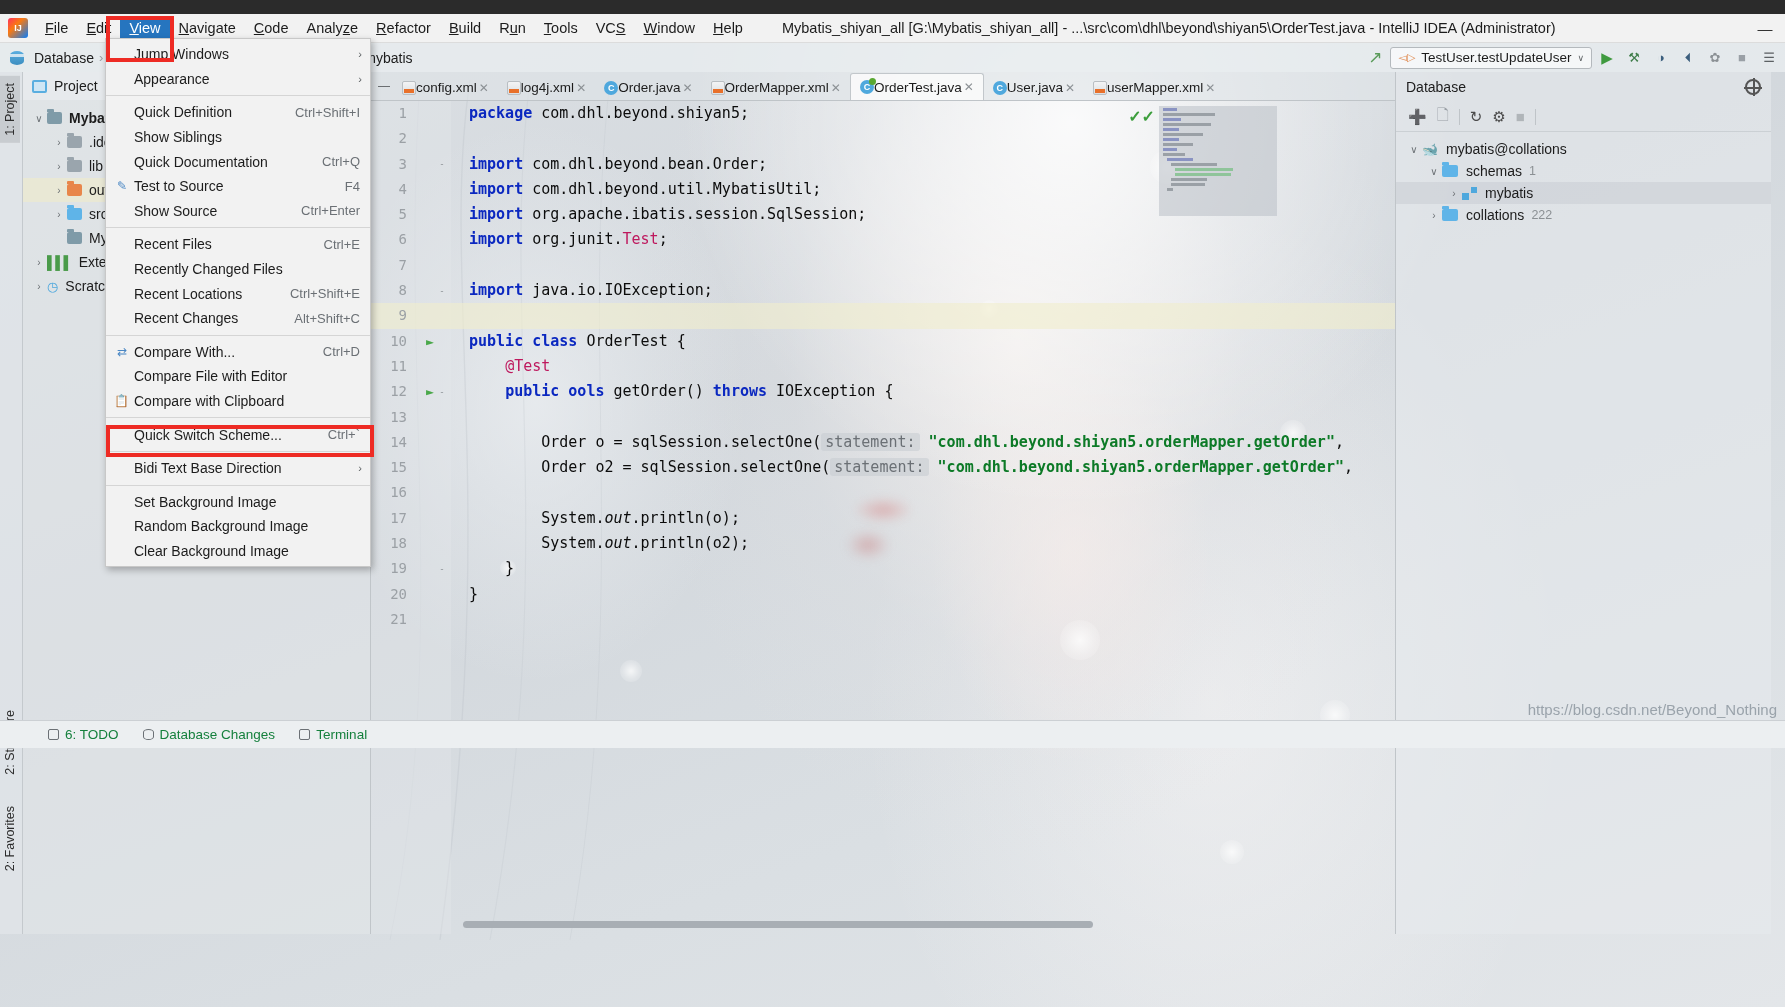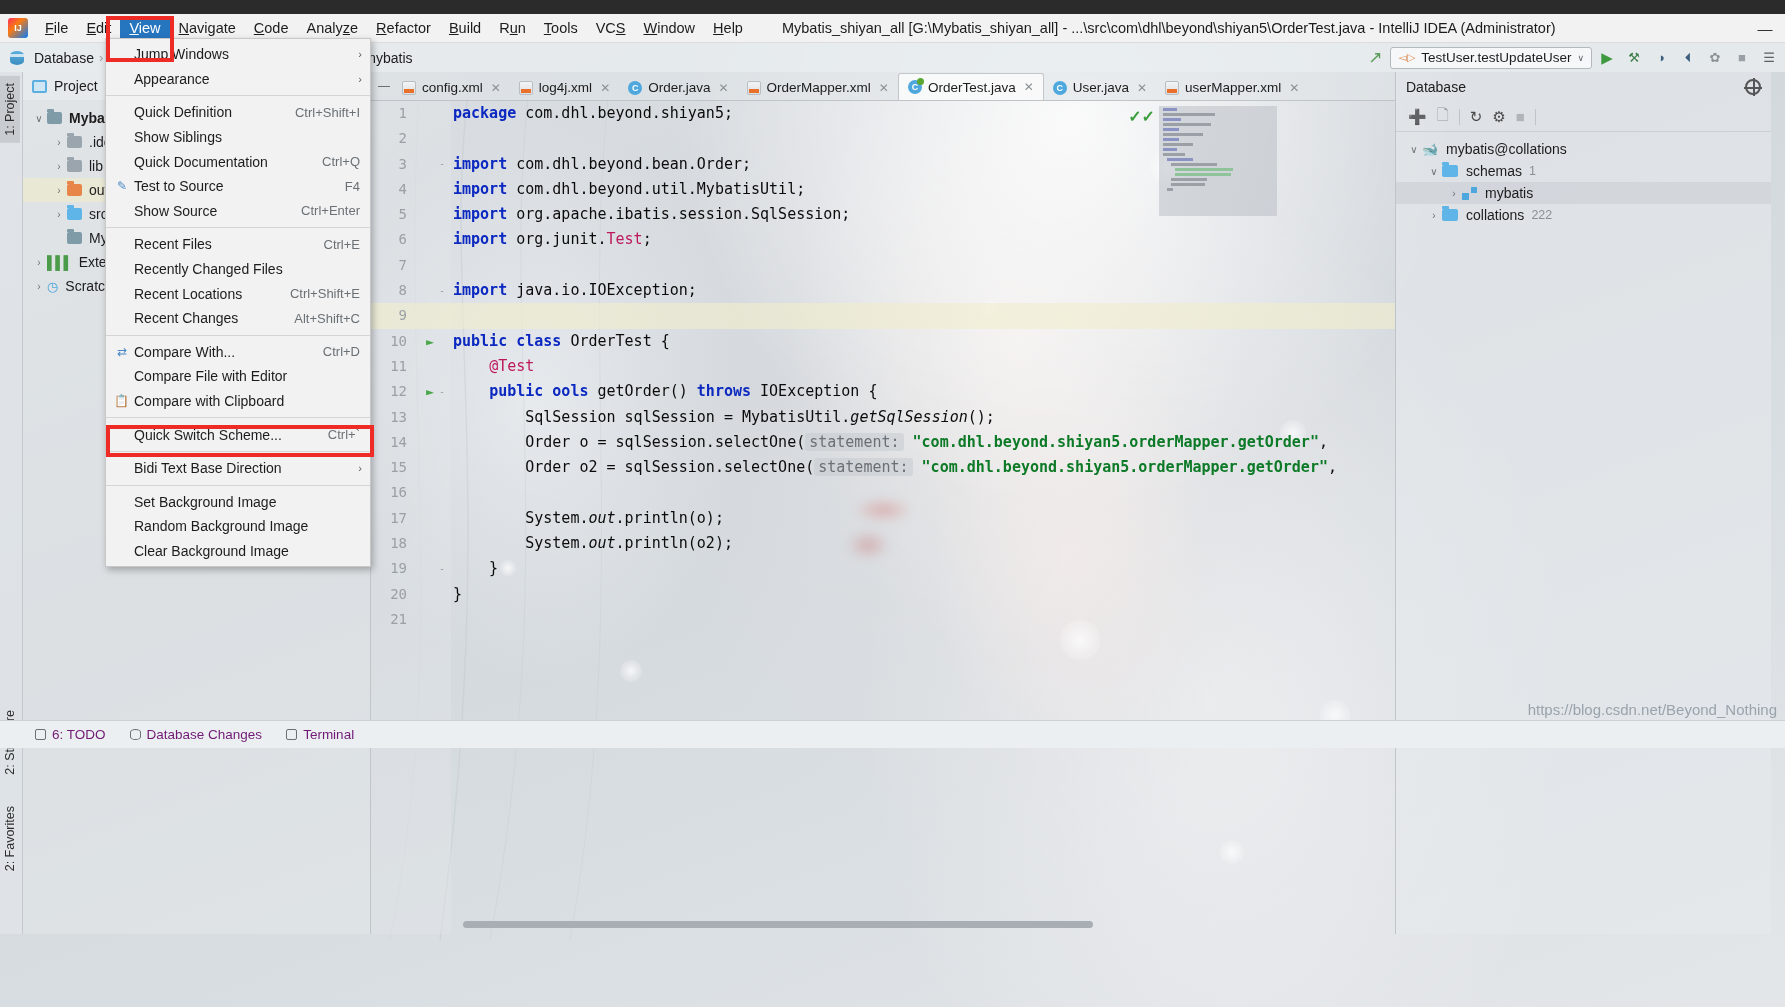--- a/index.html
+++ b/index.html
@@ -228,21 +228,21 @@
     height: 29px; display: flex; align-items: flex-end;
     background: rgba(224,228,232,0.6);
     border-bottom: 1px solid #bfc4c8;
     padding-left: 4px;
   }
   .tabstrip-toggle {
     width: 18px; height: 29px; display: flex; align-items: center; justify-content: center;
     color: #5c6063; font-size: 12px;
   }
   .tab {
-    display: flex; align-items: center; gap: 6px;
+    display: flex; align-items: center; 
     height: 25px; padding: 0 9px;
     font-size: 13.5px; color: #1c1c1c;
     white-space: nowrap;
   }
   .tab.sel {
     background: rgba(250,250,250,0.92);
     border-top: 1px solid #c2c7cb;
     border-left: 1px solid #c2c7cb;
     border-right: 1px solid #c2c7cb;
     border-radius: 3px 3px 0 0;
@@ -298,21 +298,21 @@
   .cline.hl { background: rgba(241,238,205,0.62); }
   .lnum {
     width: 44px; text-align: right; padding-right: 8px;
     color: #9ba0a5; font-size: 14px; flex: none;
     font-family: "DejaVu Sans Mono", monospace;
   }
   .gmark {
     width: 30px; text-align: center; flex: none;
     color: #4aa84a; font-size: 13px;
   }
-  .ctext { padding-left: 8px; color: #0b0b0b; }
+  .ctext { padding-left: 8px; color: #0b0b0b; margin-left: 16px; }
   .kw { color: #0b28c0; font-weight: bold; }
   .ann { color: #be185d; }
   .str { color: #0d7a27; font-weight: bold; }
   .ital { font-style: italic; }
   .hintbg {
     background: rgba(200,205,210,0.6);
     color: #6b7075; border-radius: 3px; padding: 0 4px;
   }
   .fold {
     position: absolute; left: 66px; width: 10px; height: 10px;
@@ -394,22 +394,22 @@
   .gear-target::before { left: -3px; top: 6px; width: 18px; height: 2px; }
   .gear-target::after  { top: -3px; left: 6px; height: 18px; width: 2px; }
 
   
   .statusbar {
     position: absolute; left: 0; bottom: 0;
     width: 1785px; height: 28px;
     background: #eceff1;
     display: flex; align-items: center;
     border-top: 1px solid #ccd0d4;
-    gap: 24px; padding-left: 35px;
-    font-size: 13.5px; color: #701a75;
+    gap: 24px; padding-left: 48px;
+    font-size: 13.5px; color: #15803d;
   }
   .sb-item { display: flex; align-items: center; gap: 6px; }
   .sb-sq { width: 11px; height: 11px; border: 1.5px solid #6b7075; border-radius: 2px; }
 
   .watermark {
     position: absolute; right: 8px; bottom: 30px;
     font-size: 15px; color: #9aa3ab;
     font-family: "Liberation Sans", sans-serif;
   }
 
@@ -630,21 +630,21 @@
           <div class="cline"><span class="lnum">3</span><span class="gmark"></span><span class="ctext"><span class="kw">import</span> com.dhl.beyond.bean.Order;</span><span class="fold">-</span></div>
           <div class="cline"><span class="lnum">4</span><span class="gmark"></span><span class="ctext"><span class="kw">import</span> com.dhl.beyond.util.MybatisUtil;</span></div>
           <div class="cline"><span class="lnum">5</span><span class="gmark"></span><span class="ctext"><span class="kw">import</span> org.apache.ibatis.session.SqlSession;</span></div>
           <div class="cline"><span class="lnum">6</span><span class="gmark"></span><span class="ctext"><span class="kw">import</span> org.junit.<span class="ann">Test</span>;</span></div>
           <div class="cline"><span class="lnum">7</span><span class="gmark"></span><span class="ctext"></span></div>
           <div class="cline"><span class="lnum">8</span><span class="gmark"></span><span class="ctext"><span class="kw">import</span> java.io.IOException;</span><span class="fold">-</span></div>
           <div class="cline hl"><span class="lnum">9</span><span class="gmark"></span><span class="ctext"></span></div>
           <div class="cline"><span class="lnum">10</span><span class="gmark">►</span><span class="ctext"><span class="kw">public class</span> OrderTest {</span></div>
           <div class="cline"><span class="lnum">11</span><span class="gmark"></span><span class="ctext">    <span class="ann">@Test</span></span></div>
           <div class="cline"><span class="lnum">12</span><span class="gmark">►</span><span class="ctext">    <span class="kw">public</span> <span class="kw">ools</span> getOrder() <span class="kw">throws</span> IOException {</span><span class="fold">-</span></div>
-          <div class="cline"><span class="lnum">13</span><span class="gmark"></span><span class="ctext">        SqlSession sqlSession = MybatisUtil.<span class="ital">getSqlSession</span>();</span></div>
+          <div class="cline"><span class="lnum">13</span><span class="gmark"></span></div>
           <div class="cline"><span class="lnum">14</span><span class="gmark"></span><span class="ctext">        Order o = sqlSession.selectOne(<span class="hintbg">statement:</span> <span class="str">"com.dhl.beyond.shiyan5.orderMapper.getOrder"</span>,</span></div>
           <div class="cline"><span class="lnum">15</span><span class="gmark"></span><span class="ctext">        Order o2 = sqlSession.selectOne(<span class="hintbg">statement:</span> <span class="str">"com.dhl.beyond.shiyan5.orderMapper.getOrder"</span>,</span></div>
           <div class="cline"><span class="lnum">16</span><span class="gmark"></span><span class="ctext"></span></div>
           <div class="cline"><span class="lnum">17</span><span class="gmark"></span><span class="ctext">        System.<span class="ital">out</span>.println(o);</span></div>
           <div class="cline"><span class="lnum">18</span><span class="gmark"></span><span class="ctext">        System.<span class="ital">out</span>.println(o2);</span></div>
           <div class="cline"><span class="lnum">19</span><span class="gmark"></span><span class="ctext">    }</span><span class="fold">-</span></div>
           <div class="cline"><span class="lnum">20</span><span class="gmark"></span><span class="ctext">}</span></div>
           <div class="cline"><span class="lnum">21</span><span class="gmark"></span><span class="ctext"></span></div>
         </div>
 

